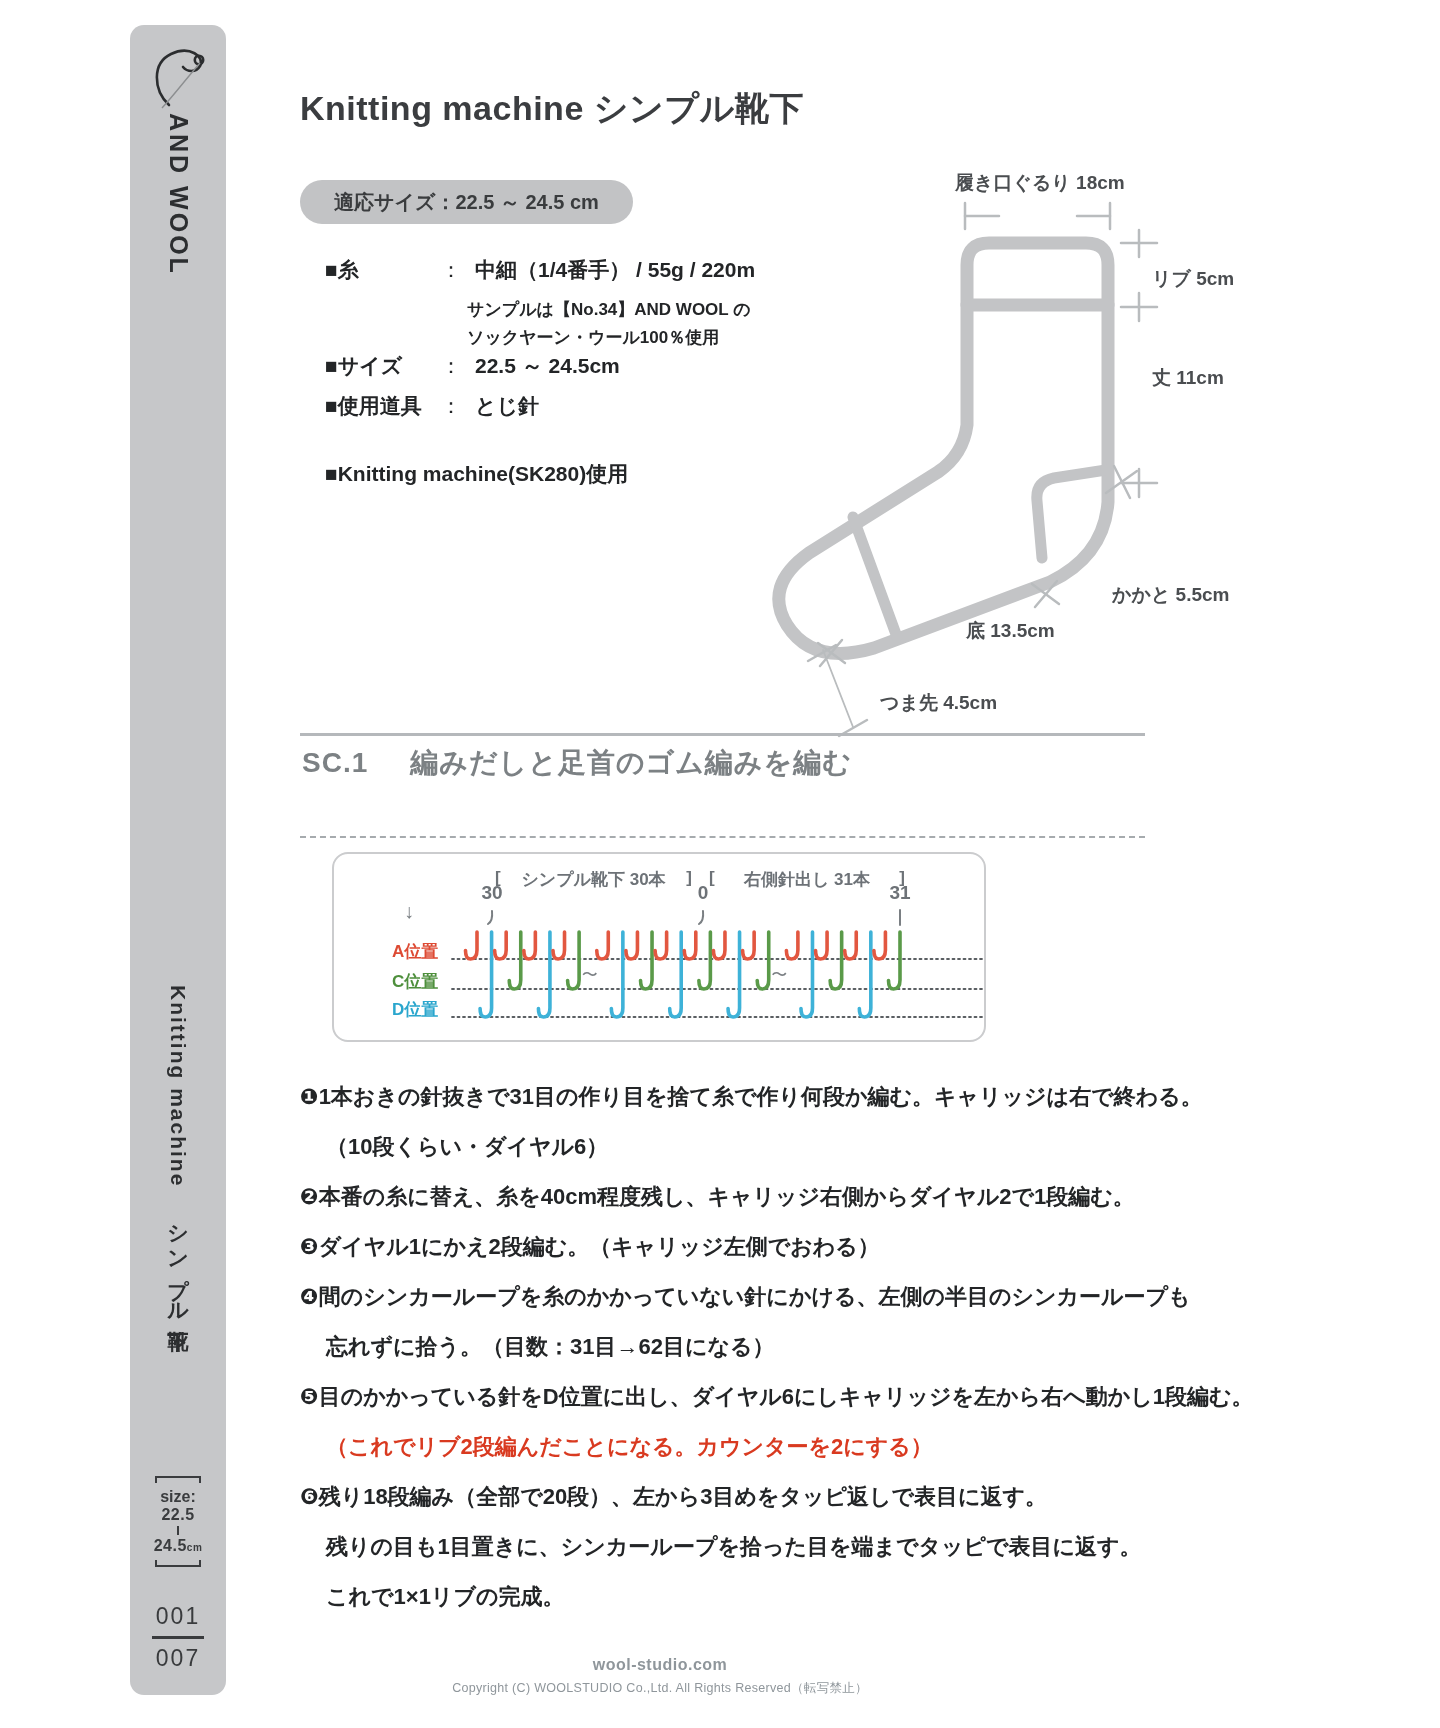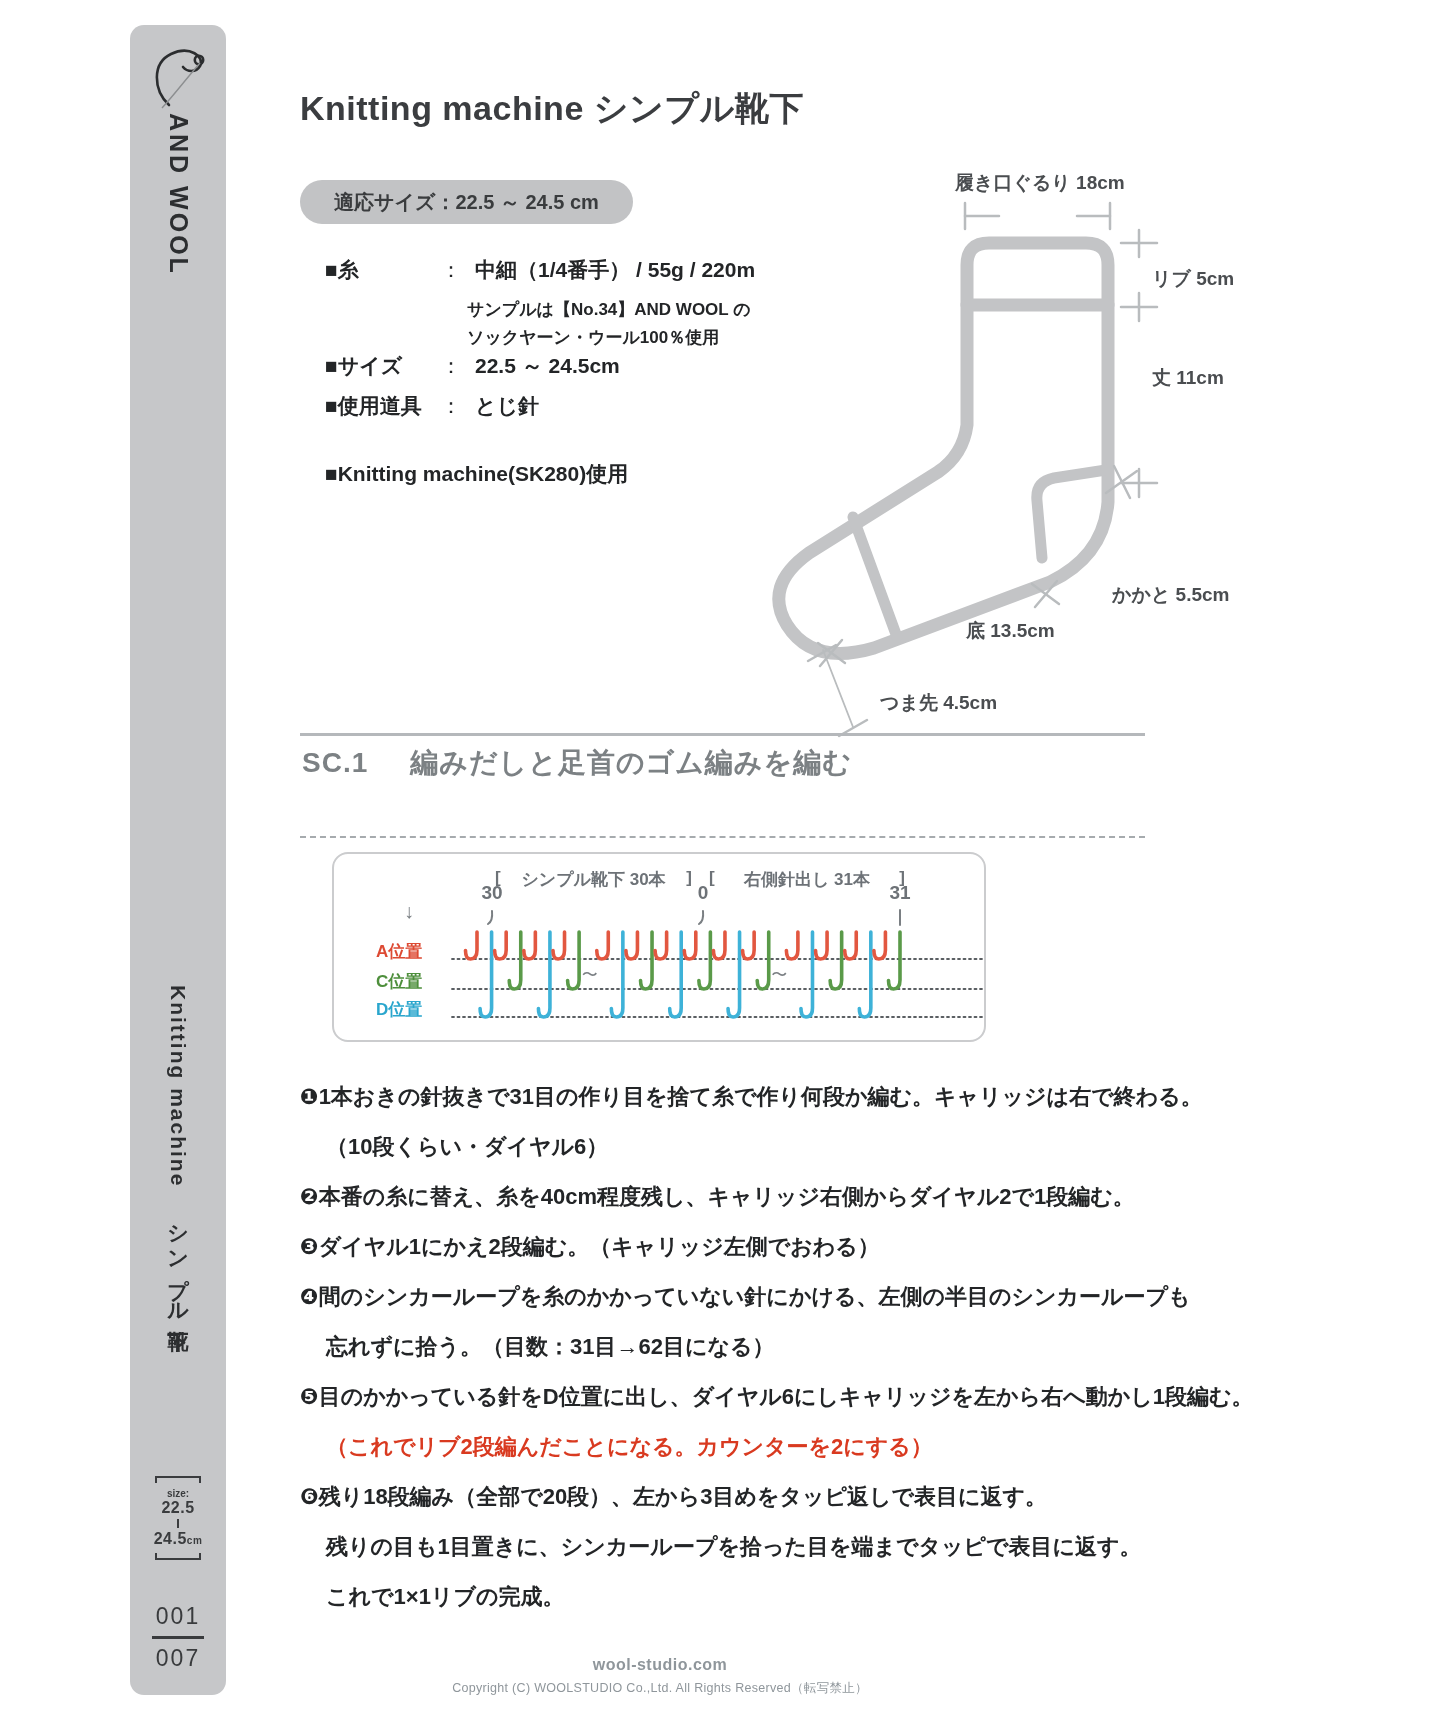--- a/index.html
+++ b/index.html
@@ -17,21 +17,21 @@
   
   .sidebar{left:130px;top:25px;width:96px;height:1670px;background:var(--sidebar_bg);border-radius:14px;}
   .side-icon{left:20px;top:20px;width:58px;height:66px;}
   .v-text{writing-mode:vertical-rl;text-orientation:mixed;white-space:nowrap;color:#2c2e30;font-weight:bold;}
   .brand{left:0;top:88px;width:96px;display:flex;justify-content:center;font-size:25px;letter-spacing:3px;}
   .v-title{left:0;top:960px;width:96px;display:flex;justify-content:center;font-size:21px;letter-spacing:2px;color:#35373a;}
   .size-block{left:0;top:1451px;width:96px;display:flex;flex-direction:column;align-items:center;color:var(--dark);}
   .brk{width:46px;height:7px;border:2.5px solid var(--dark);}
   .brk.top{border-bottom:none;margin-bottom:5px;}
   .brk.bot{border-top:none;margin-top:5px;}
-  .size-lbl{font-size:10px;font-weight:bold;}
+  .size-lbl{font-size:16px;font-weight:bold;}
   .size-num{font-size:16px;font-weight:bold;letter-spacing:.5px;text-align:center;}
   .size-sep{width:2px;height:9px;background:var(--dark);margin:2px 0;}
   .size-unit{font-size:10px;font-weight:bold;}
   .pagenum{left:0;top:1578px;width:96px;display:flex;flex-direction:column;align-items:center;color:#393b3d;font-size:23px;letter-spacing:2px;}
   .pagenum .rule{width:52px;height:2.5px;background:#393b3d;margin:6px 0;}
   
   .doc-title{left:300px;top:86px;font-size:34px;font-weight:bold;color:var(--title);letter-spacing:.5px;white-space:nowrap;}
   .badge{left:300px;top:180px;height:44px;line-height:44px;padding:0 34px;border-radius:22px;background:var(--badge_bg);
     font-size:20px;font-weight:bold;color:var(--dark);white-space:nowrap;}
   
@@ -51,21 +51,21 @@
   .rule-solid{left:300px;top:733px;width:845px;border-top:3px solid #b5b8bb;}
   .rule-dashed{left:300px;top:836px;width:845px;border-top:2.5px dashed #a6abae;}
   .sec-head{left:302px;top:744px;font-size:28px;font-weight:bold;color:var(--section);letter-spacing:1px;white-space:nowrap;}
   .sec-head .sec-title{margin-left:42px;}
   
   .ndl-box{left:332px;top:852px;width:654px;height:190px;border:2px solid #cbccce;border-radius:16px;background:#fff;}
   .ndl-box .abs{position:absolute;}
   .brk-row{top:14px;display:flex;justify-content:space-between;font-size:17px;font-weight:600;color:var(--muted);white-space:nowrap;}
   .ndl-num{top:28px;width:36px;text-align:center;font-size:19px;font-weight:600;color:var(--muted);}
   .ndl-arrow{left:63px;top:46px;width:24px;text-align:center;font-size:20px;color:#7a7f83;font-weight:600;}
-  .pos-label{left:42px;font-size:17px;font-weight:bold;white-space:nowrap;}
+  .pos-label{left:58px;font-size:17px;font-weight:bold;white-space:nowrap;}
   .pos-A{color:var(--label_red);}
   .pos-C{color:var(--label_green);}
   .pos-D{color:var(--label_cyan);}
   
   .steps{left:300px;top:1072px;width:870px;font-size:22px;font-weight:600;color:var(--text);}
   .step-line{height:50px;line-height:50px;white-space:nowrap;}
   .step-line.indent{padding-left:26px;}
   .step-line.red{color:var(--red_text);}
   
   .footer{left:0;top:1656px;width:1320px;text-align:center;color:var(--footer);}

